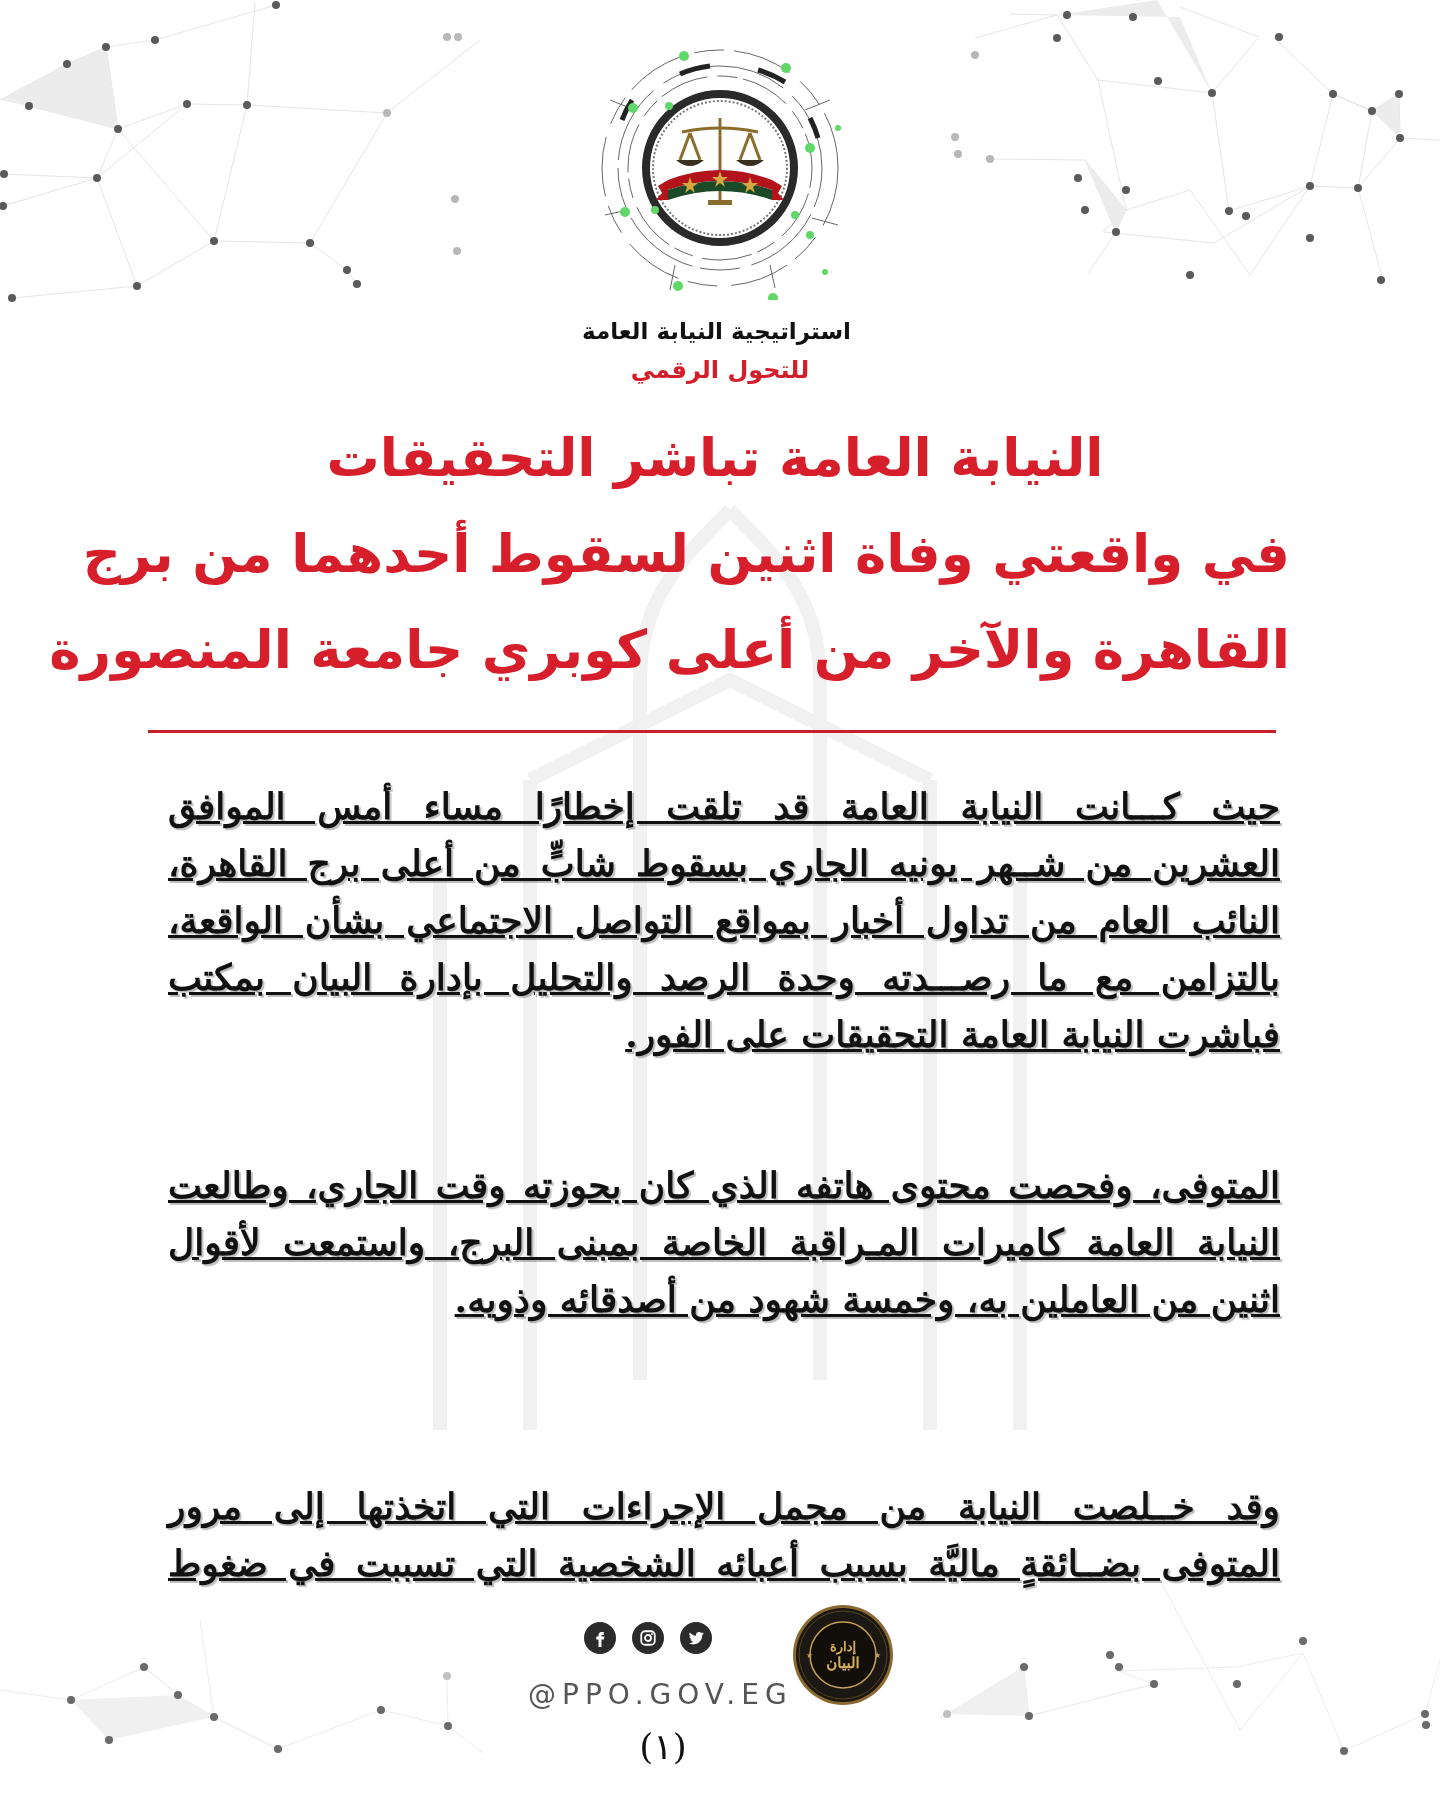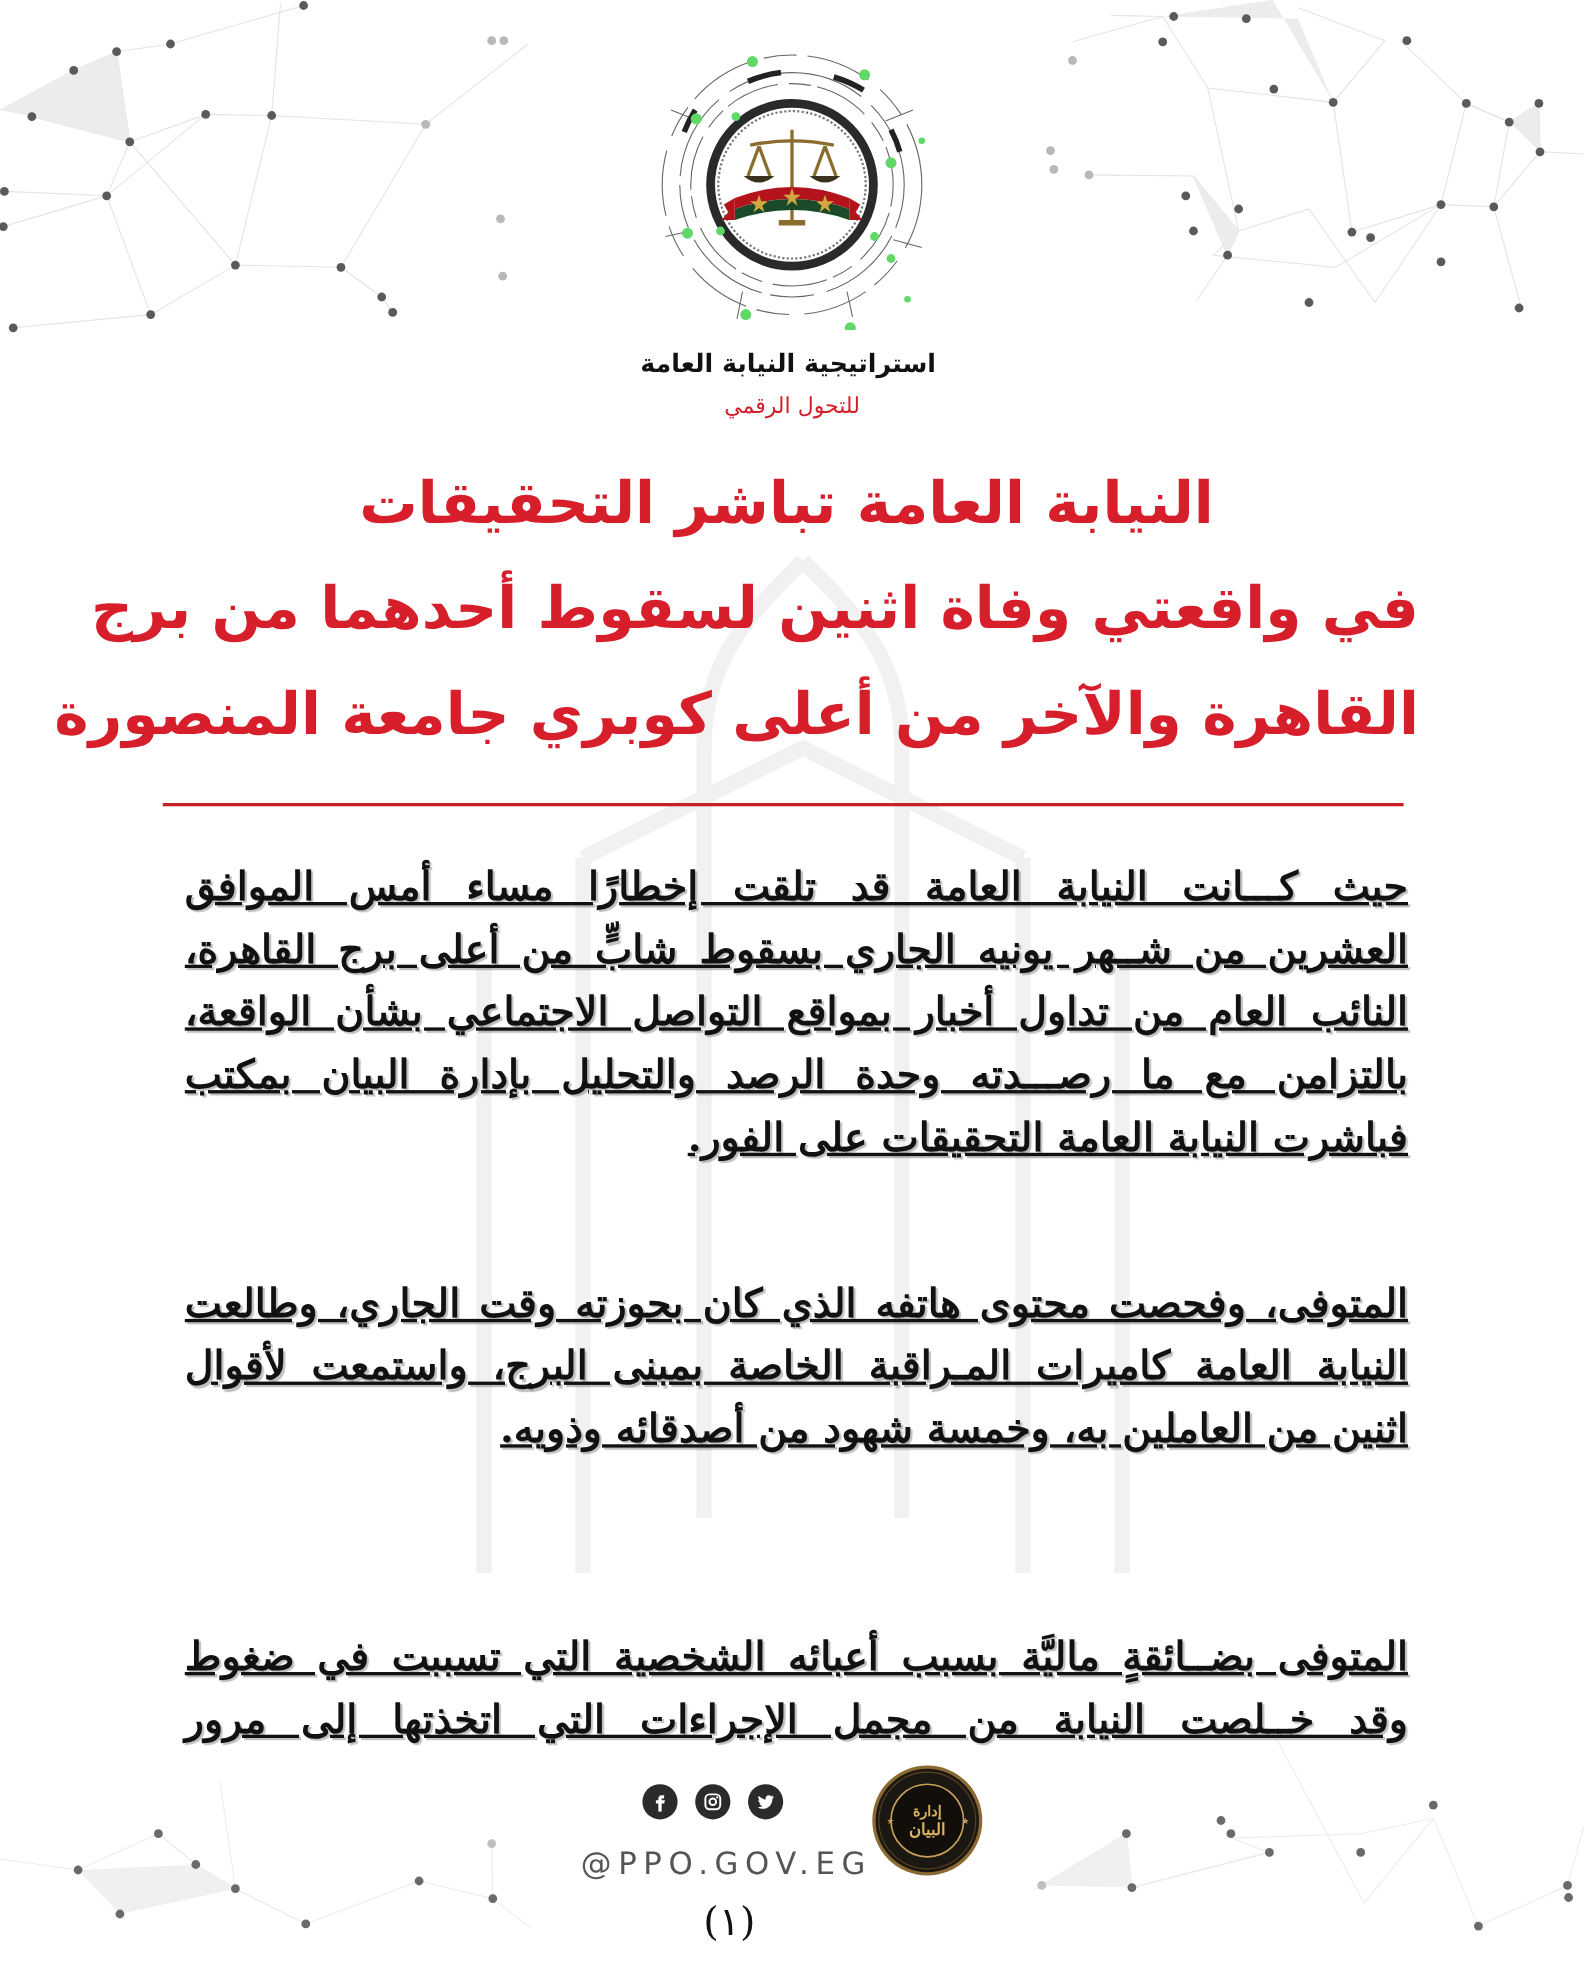--- a/index.html
+++ b/index.html
@@ -16,21 +16,21 @@
     opacity: 0.05; pointer-events: none;
   }
   .logo-wrap { position: absolute; left: 580px; top: 40px; width: 280px; height: 260px; }
   .strategy-title {
     position: absolute; left: 0; right: 7px; top: 318px; text-align: center;
     font-family: "DejaVu Sans", sans-serif; font-weight: bold; font-size: 23px;
     color: #111111; direction: rtl; letter-spacing: 0;
   }
   .strategy-sub {
     position: absolute; left: 0; right: 0; top: 356px; text-align: center;
-    font-family: "DejaVu Sans", sans-serif; font-weight: normal; font-size: 20px;
+    font-family: "DejaVu Sans", sans-serif; font-weight: bold; font-size: 24px;
     color: #d41f2a; direction: rtl;
   }
   .headline {
     position: absolute; left: 140px; width: 1150px; top: 410px;
     text-align: center; direction: rtl;
     font-family: "DejaVu Sans", sans-serif; font-weight: bold;
     color: #d71f2b; font-size: 53px; line-height: 96px;
   }
   .headline .hl { display: block; white-space: nowrap; }
   .rule {
@@ -282,22 +282,22 @@
   <span class="ln last">فباشرت النيابة العامة التحقيقات على الفور.</span>
 </div>
 
 <div class="body-text p2">
   <span class="ln">المتوفى، وفحصت محتوى هاتفه الذي كان بحوزته وقت الجاري، وطالعت</span>
   <span class="ln">النيابة العامة كاميرات المـراقبة الخاصة بمبنى البرج، واستمعت لأقوال</span>
   <span class="ln last">اثنين من العاملين به، وخمسة شهود من أصدقائه وذويه.</span>
 </div>
 
 <div class="body-text p3">
+  <span class="ln">وقد خــلصت النيابة من مجمل الإجراءات التي اتخذتها إلى مرور</span>
   <span class="ln">المتوفى بضــائقةٍ ماليَّة بسبب أعبائه الشخصية التي تسببت في ضغوط</span>
-  <span class="ln">وقد خــلصت النيابة من مجمل الإجراءات التي اتخذتها إلى مرور</span>
 </div>
 
 <div class="social-row">
   <div class="social-icon">
     <svg width="18" height="18" viewBox="0 0 24 24">
         <path d="M14 8h3V4h-3c-2.8 0-4 1.8-4 4.2V10H7v4h3v10h4V14h3l1-4h-4V8.5c0-.3.2-.5.5-.5z" fill="#fff"></path>
       </svg>
   </div>
   <div class="social-icon">
     <svg width="18" height="18" viewBox="0 0 24 24">

